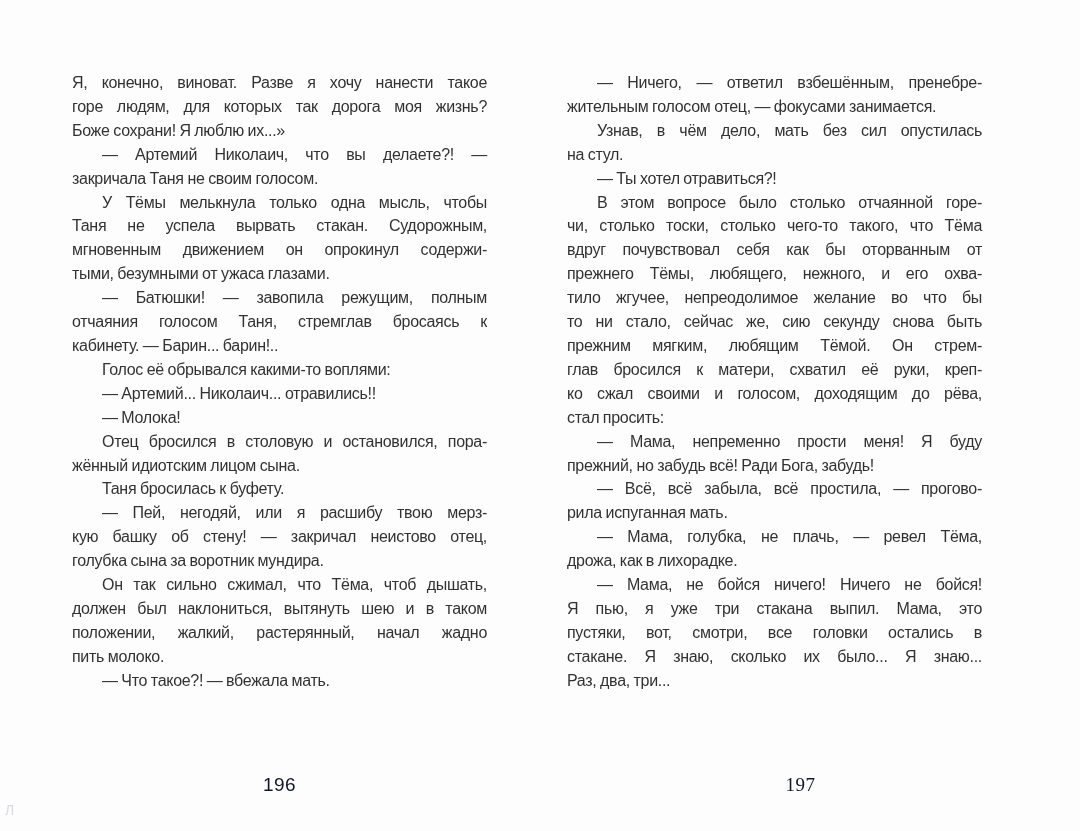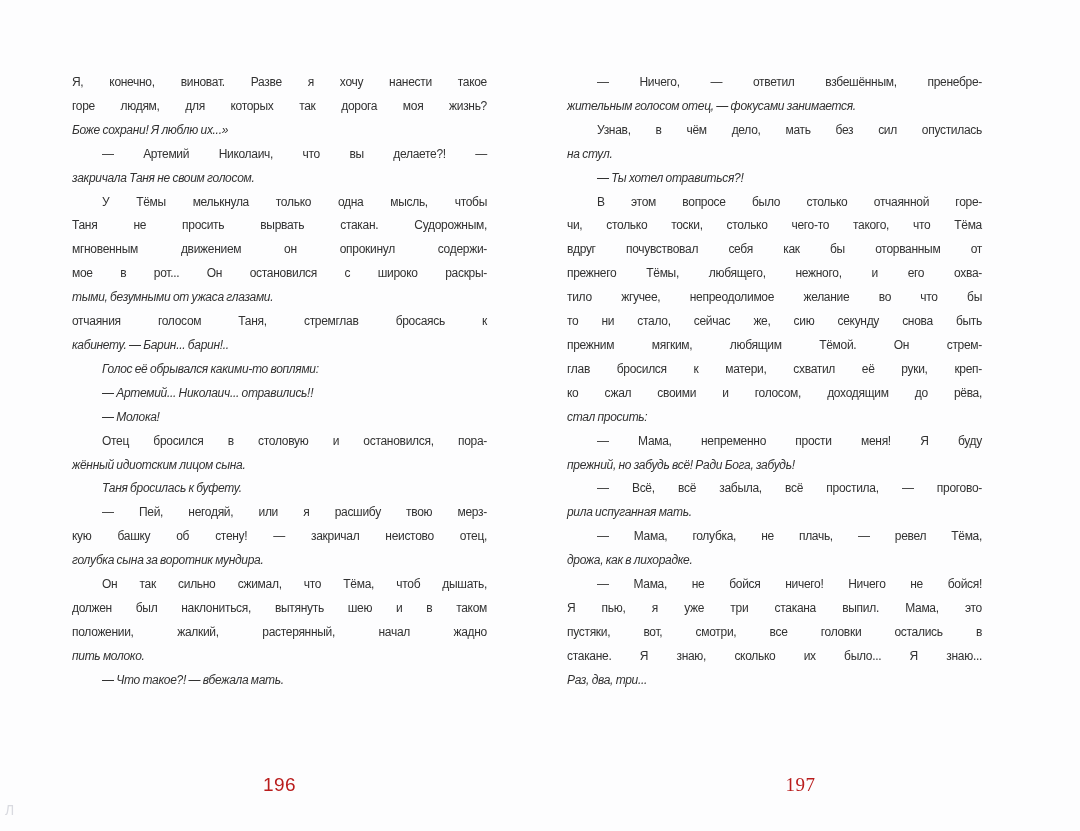--- a/index.html
+++ b/index.html
@@ -21,38 +21,38 @@
   }
   .text-col {
     position: absolute;
     top: 71px;
     width: 415px;
   }
   .text-col.left  { left: 72px; }
   .text-col.right { left: 567px; }
   .para { margin: 0; padding: 0; }
   .ln {
-    font-size: 12px;
+    font-size: 16px;
     line-height: 23.9px;
     letter-spacing: -0.3px;
     word-spacing: -0.5px;
     text-align: justify;
     text-align-last: justify;
     white-space: normal;
   }
-  .ln.last { text-align-last: left; font-style: italic; }
+  .ln.last { text-align-last: left; }
   .ln.ind  { padding-left: 30px; }
   .page-number {
     position: absolute;
     top: 774px;
     width: 415px;
     text-align: center;
     font-size: 19px;
     letter-spacing: 0.5px;
-    color: #b91c1c;
+    color: #0f172a;
   }
   .page-number.left  { left: 72px; }
   .page-number.right { left: 593px; font-family: Liberation Serif, serif; }
   .corner-mark {
     position: absolute;
     left: 5px;
     top: 802px;
     font-size: 14px;
     color: #d9dae0;
     user-select: none;
@@ -68,26 +68,26 @@
         <div class="ln">Я, конечно, виноват. Разве я хочу нанести такое</div>
         <div class="ln">горе людям, для которых так дорога моя жизнь?</div>
         <div class="ln last">Боже сохрани! Я люблю их...»</div>
       </div>
       <div class="para">
         <div class="ln ind">— Артемий Николаич, что вы делаете?! —</div>
         <div class="ln last">закричала Таня не своим голосом.</div>
       </div>
       <div class="para">
         <div class="ln ind">У Тёмы мелькнула только одна мысль, чтобы</div>
-        <div class="ln">Таня не просить вырвать стакан. Судорожным,</div>
+        <div class="ln">Таня не успела вырвать стакан. Судорожным,</div>
         <div class="ln">мгновенным движением он опрокинул содержи-</div>
-        <div class="ln">мое в рот... Он остановился с широко раскры-</div>
         <div class="ln last">тыми, безумными от ужаса глазами.</div>
       </div>
       <div class="para">
+        <div class="ln ind">— Батюшки! — завопила режущим, полным</div>
         <div class="ln">отчаяния голосом Таня, стремглав бросаясь к</div>
         <div class="ln last">кабинету. — Барин... барин!..</div>
       </div>
       <div class="para">
         <div class="ln last ind">Голос её обрывался какими-то воплями:</div>
       </div>
       <div class="para">
         <div class="ln last ind">— Артемий... Николаич... отравились!!</div>
       </div>
       <div class="para">

